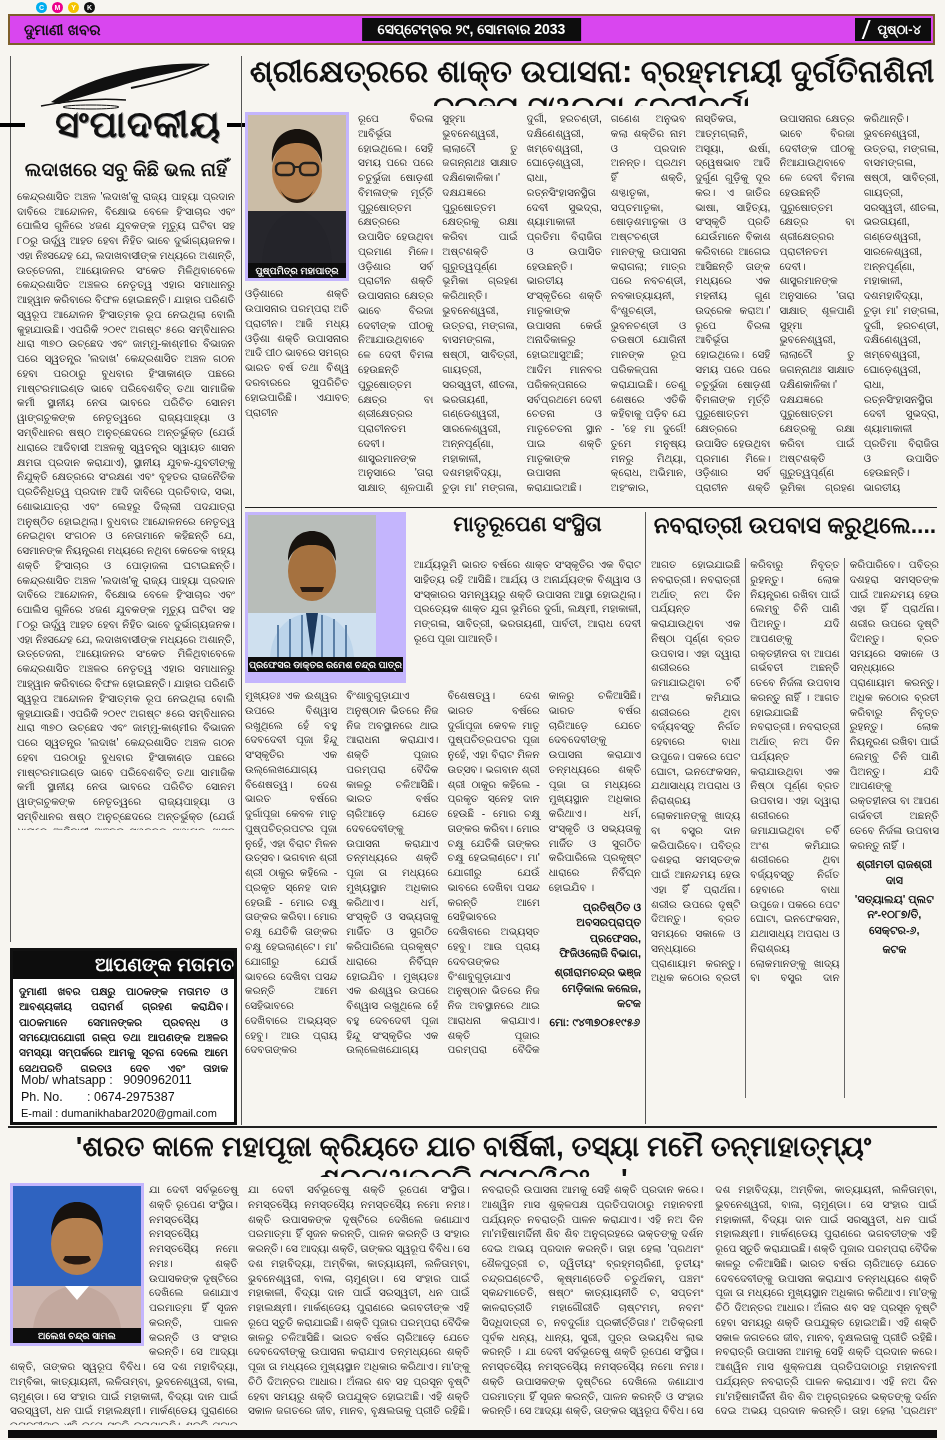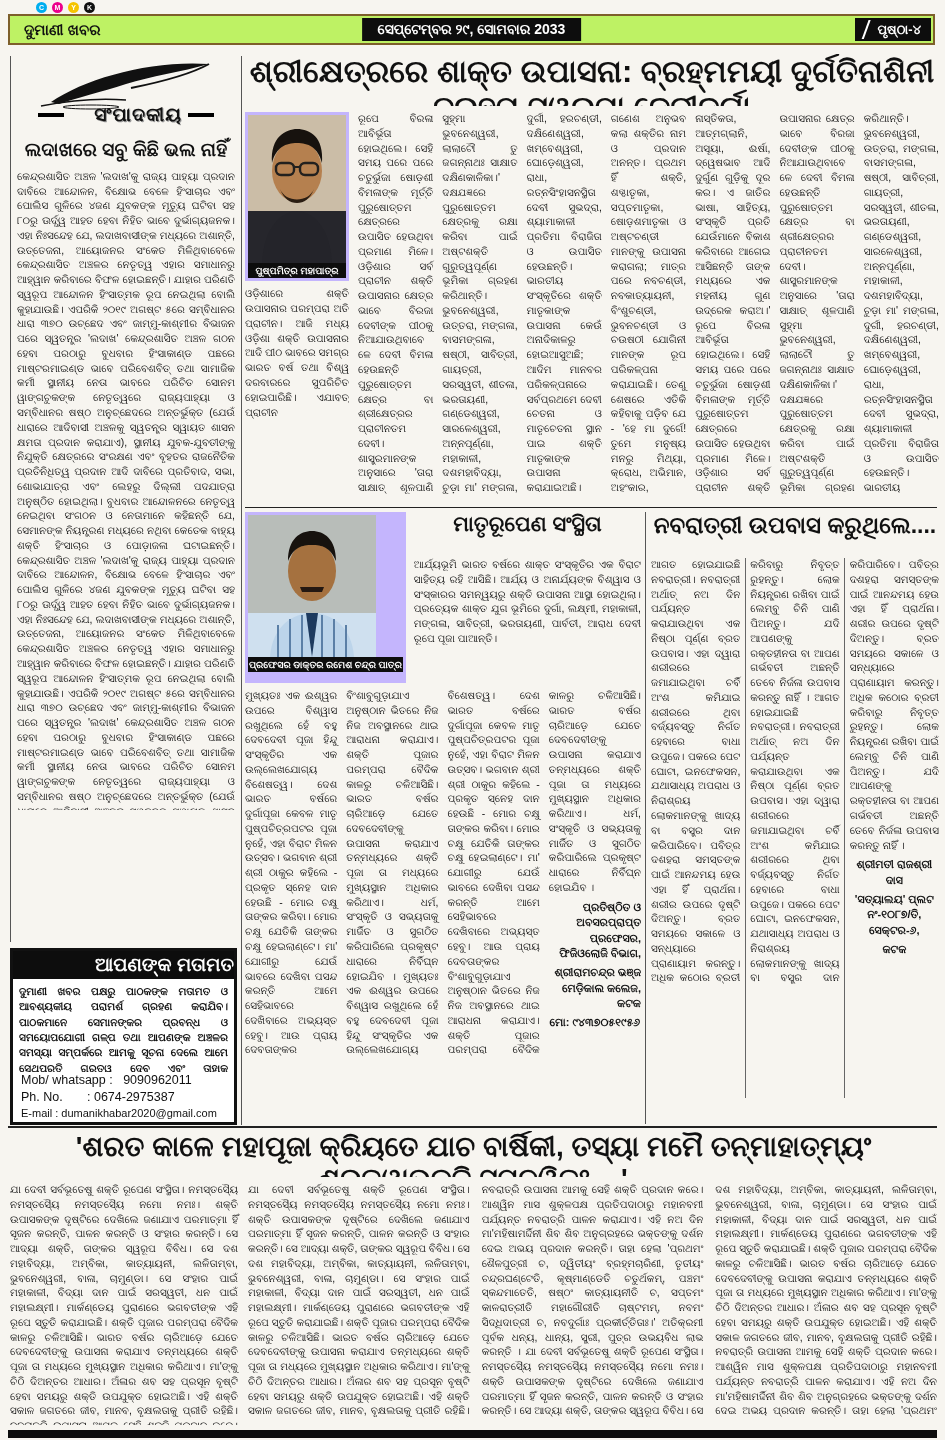--- a/index.html
+++ b/index.html
@@ -3,36 +3,36 @@
 <meta charset="utf-8">
 <style>
   html,body{margin:0;padding:0;background:#e8e6e2;}
   .page{position:relative;width:945px;height:1440px;background:#f7f5f0;
         font-family:"Liberation Sans","DejaVu Sans",sans-serif;color:#111;overflow:hidden;}
   
   .regmarks{position:absolute;left:36px;top:2px;display:flex;gap:5px;}
   .regmarks .dot{width:11px;height:11px;border-radius:50%;color:#fff;font-size:7px;font-weight:bold;
         display:flex;align-items:center;justify-content:center;line-height:1;}
   
-  .hdr{position:absolute;left:8px;top:14px;width:927px;height:31px;background:#bef264;
+  .hdr{position:absolute;left:8px;top:14px;width:927px;height:31px;background:#d946ef;
        border:2px solid #7d5f2b;box-sizing:border-box;display:flex;align-items:center;}
   .hdr .paper{font-size:15px;font-weight:bold;margin-left:14px;}
   .hdr .datebox{position:absolute;left:50%;transform:translateX(-50%);top:2px;height:23px;background:#0d0d0d;
        color:#fff;font-size:14px;font-weight:bold;display:flex;align-items:center;padding:0 16px;}
   .hdr .pagebox{position:absolute;right:2px;top:2px;height:23px;background:#0d0d0d;color:#fff;font-size:13px;
        font-weight:bold;display:flex;align-items:center;padding:0 10px 0 6px;}
   .hdr .slash{width:10px;height:19px;margin-right:6px;position:relative;overflow:hidden;}
   .hdr .slash:before{content:"";position:absolute;left:4px;top:-3px;width:2px;height:26px;background:#fff;transform:rotate(20deg);}
   
   .sidebar{position:absolute;left:10px;top:56px;width:227px;height:886px;border-left:1px solid #555;
        padding-left:4px;box-sizing:border-box;}
   .quill{display:block;margin:2px auto 0;}
   .ed-title{display:flex;align-items:center;justify-content:center;gap:6px;margin-top:-6px;}
   .ed-title .dash{flex:0 0 26px;height:4px;background:#000;}
-  .ed-title .t{font-size:19px;font-weight:bold;letter-spacing:1px;text-shadow:1px 1px 0 #999;margin-left:24px;}
+  .ed-title .t{font-size:37px;font-weight:bold;letter-spacing:1px;text-shadow:1px 1px 0 #999;margin-left:24px;}
   .ed-head{font-size:19px;font-weight:bold;text-align:center;margin:12px 2px 8px;line-height:1.25;}
   .ed-body{font-size:10.4px;line-height:1.5;text-align:justify;height:640px;overflow:hidden;padding:0 2px;}
   
   .opinion{position:absolute;left:10px;top:948px;width:227px;height:177px;border:3px solid #111;
        background:#fff;box-sizing:border-box;}
   .opinion .bar{background:#0d0d0d;color:#fff;font-size:19px;font-weight:bold;text-align:right;padding:3px 0;}
   .opinion .txt{font-size:10.6px;font-weight:bold;line-height:1.45;text-align:justify;padding:5px 6px 2px;height:86px;overflow:hidden;}
   .opinion .c{font-size:12.5px;font-weight:normal;padding:0 8px;line-height:1.35;}
   .opinion .c.small{font-size:11px;}
   
@@ -194,20 +194,32 @@
       <span class="byline center" style="display:block">ଶ୍ରୀମତୀ ରାଜଶ୍ରୀ ଦାସ</span>
       <span class="byline center" style="display:block">'ସତ୍ୟାଲୟ' ପ୍ଲଟ ନଂ-୧୦୮୭/ତି, ସେକ୍ଟର-୬,</span>
       <span class="byline center" style="display:block">କଟକ</span>
     </div>
   </div>
 
   <div class="bot-art">
     <h1>'ଶରତ କାଳେ ମହାପୂଜା କ୍ରିୟତେ ଯାଚ ବାର୍ଷିକୀ, ତସ୍ୟା ମମୈ ତନ୍ମାହାତ୍ମ୍ୟଂ ଶ୍ରୁତ୍ୱାଭକ୍ତି ସମନ୍ୱିତଃ ...'</h1>
     <div class="flow">
       <div class="c1 bodytxt">
+        <figure class="photo">
+          <svg width="128" height="142" viewBox="0 0 128 142">
+            <rect width="128" height="142" fill="#2f63c0"></rect>
+            <rect x="0" y="100" width="128" height="42" fill="#cdb6ae"></rect>
+            <path d="M20 142 C24 112 44 100 64 100 C84 100 104 112 108 142 Z" fill="#c2a89e"></path>
+            <path d="M52 100 L64 114 L76 100 Z" fill="#fff"></path>
+            <ellipse cx="64" cy="58" rx="26" ry="31" fill="#b5804f"></ellipse>
+            <path d="M38 50 C38 26 50 16 64 16 C78 16 90 26 90 50 C84 34 76 32 64 32 C52 32 44 34 38 50 Z" fill="#17120e"></path>
+            <path d="M50 74 C56 80 72 80 78 74 L76 70 L52 70 Z" fill="#241812"></path>
+          </svg>
+          <figcaption class="cap">ଅଲେଖ ଚନ୍ଦ୍ର ସାମଲ</figcaption>
+        </figure>
         <span>ଯା ଦେବୀ ସର୍ବଭୂତେଷୁ ଶକ୍ତି ରୂପେଣ ସଂସ୍ଥିତା। ନମସ୍ତସ୍ୟୈ ନମସ୍ତସ୍ୟୈ ନମସ୍ତସ୍ୟୈ ନମୋ ନମଃ। ଶକ୍ତି ଉପାସକଙ୍କ ଦୃଷ୍ଟିରେ ଦେଖିଲେ ଜଣାଯାଏ ପରମାତ୍ମା ହିଁ ସୃଜନ କରନ୍ତି, ପାଳନ କରନ୍ତି ଓ ସଂହାର କରନ୍ତି। ସେ ଆଦ୍ୟା ଶକ୍ତି, ତାଙ୍କର ସ୍ୱରୂପ ବିବିଧ। ସେ ଦଶ ମହାବିଦ୍ୟା, ଅମ୍ବିକା, କାତ୍ୟାୟନୀ, ଲଳିତାମ୍ବା, ଭୁବନେଶ୍ୱରୀ, ବାଳା, ଚାମୁଣ୍ଡା। ସେ ସଂହାର ପାଇଁ ମହାକାଳୀ, ବିଦ୍ୟା ଦାନ ପାଇଁ ସରସ୍ୱତୀ, ଧନ ପାଇଁ ମହାଲକ୍ଷ୍ମୀ। ମାର୍କଣ୍ଡେୟ ପୁରାଣରେ ଭଗବତୀଙ୍କ ଏହି ରୂପେ ସ୍ତୁତି କରାଯାଇଛି। ଶକ୍ତି ପୂଜାର ପରମ୍ପରା ବୈଦିକ କାଳରୁ ଚଳିଆସିଛି। ଭାରତ ବର୍ଷର ଚାରିଆଡ଼େ ଯେତେ ଦେବଦେବୀଙ୍କୁ ଉପାସନା କରାଯାଏ ତନ୍ମଧ୍ୟରେ ଶକ୍ତି ପୂଜା ତା ମଧ୍ୟରେ ମୁଖ୍ୟସ୍ଥାନ ଅଧିକାର କରିଥାଏ। ମା'ଙ୍କୁ ଚିଠି ଦିଅନ୍ତର ଆଧାର। ଅଁଳାର ଶବ ସହ ପ୍ରସୂନ ବୃଷ୍ଟି ହେବା ସମୟରୁ ଶକ୍ତି ଉପଯୁକ୍ତ ହୋଇଅଛି। ଏହି ଶକ୍ତି ସକାଳ ଜଗତରେ ଜୀବ, ମାନବ, ବୃକ୍ଷଲତାକୁ ପ୍ରୀତି ରହିଛି। ନବରାତ୍ରି ଉପାସନା ଆମକୁ ସେହି ଶକ୍ତି ପ୍ରଦାନ କରେ। ଆଶ୍ୱିନ ମାସ ଶୁକ୍ଳପକ୍ଷ ପ୍ରତିପଦାଠାରୁ ମହାନବମୀ ପର୍ଯ୍ୟନ୍ତ ନବରାତ୍ରି ପାଳନ କରାଯାଏ। ଏହି ନଅ ଦିନ ମା'ମହିଷାମର୍ଦ୍ଦିନୀ ଶିବ ଶିବ ଅନୁଗ୍ରହରେ ଭକ୍ତଙ୍କୁ ଦର୍ଶନ ଦେଇ ଅଭୟ ପ୍ରଦାନ କରନ୍ତି। ତାହା ହେଲା 'ପ୍ରଥମଂ ଶୈଳପୁତ୍ରୀ ଚ, ଦ୍ୱିତୀୟଂ ବ୍ରହ୍ମଚାରିଣୀ, ତୃତୀୟଂ ଚନ୍ଦ୍ରଘଣ୍ଟେତି, କୂଷ୍ମାଣ୍ଡେତି ଚତୁର୍ଥକମ୍, ପଞ୍ଚମଂ ସ୍କନ୍ଦମାତେତି, ଷଷ୍ଠଂ କାତ୍ୟାୟନୀତି ଚ, ସପ୍ତମଂ କାଳରାତ୍ରୀତି ମହାଗୌରୀତି ଚାଷ୍ଟମମ୍, ନବମଂ ସିଦ୍ଧିଦାତ୍ରୀ ଚ, ନବଦୁର୍ଗାଃ ପ୍ରକୀର୍ତ୍ତିତାଃ।' ଅତିକ୍ରମୀ ପୂର୍ବକ ଧନ୍ୟ, ଧାନ୍ୟ, ସ୍ତ୍ରୀ, ପୁତ୍ର ଉଭୟବିଧ ଲାଭ କରନ୍ତି ।</span>
       </div>
       <div class="cols bodytxt">
         <span>ଯା ଦେବୀ ସର୍ବଭୂତେଷୁ ଶକ୍ତି ରୂପେଣ ସଂସ୍ଥିତା। ନମସ୍ତସ୍ୟୈ ନମସ୍ତସ୍ୟୈ ନମସ୍ତସ୍ୟୈ ନମୋ ନମଃ। ଶକ୍ତି ଉପାସକଙ୍କ ଦୃଷ୍ଟିରେ ଦେଖିଲେ ଜଣାଯାଏ ପରମାତ୍ମା ହିଁ ସୃଜନ କରନ୍ତି, ପାଳନ କରନ୍ତି ଓ ସଂହାର କରନ୍ତି। ସେ ଆଦ୍ୟା ଶକ୍ତି, ତାଙ୍କର ସ୍ୱରୂପ ବିବିଧ। ସେ ଦଶ ମହାବିଦ୍ୟା, ଅମ୍ବିକା, କାତ୍ୟାୟନୀ, ଲଳିତାମ୍ବା, ଭୁବନେଶ୍ୱରୀ, ବାଳା, ଚାମୁଣ୍ଡା। ସେ ସଂହାର ପାଇଁ ମହାକାଳୀ, ବିଦ୍ୟା ଦାନ ପାଇଁ ସରସ୍ୱତୀ, ଧନ ପାଇଁ ମହାଲକ୍ଷ୍ମୀ। ମାର୍କଣ୍ଡେୟ ପୁରାଣରେ ଭଗବତୀଙ୍କ ଏହି ରୂପେ ସ୍ତୁତି କରାଯାଇଛି। ଶକ୍ତି ପୂଜାର ପରମ୍ପରା ବୈଦିକ କାଳରୁ ଚଳିଆସିଛି। ଭାରତ ବର୍ଷର ଚାରିଆଡ଼େ ଯେତେ ଦେବଦେବୀଙ୍କୁ ଉପାସନା କରାଯାଏ ତନ୍ମଧ୍ୟରେ ଶକ୍ତି ପୂଜା ତା ମଧ୍ୟରେ ମୁଖ୍ୟସ୍ଥାନ ଅଧିକାର କରିଥାଏ। ମା'ଙ୍କୁ ଚିଠି ଦିଅନ୍ତର ଆଧାର। ଅଁଳାର ଶବ ସହ ପ୍ରସୂନ ବୃଷ୍ଟି ହେବା ସମୟରୁ ଶକ୍ତି ଉପଯୁକ୍ତ ହୋଇଅଛି। ଏହି ଶକ୍ତି ସକାଳ ଜଗତରେ ଜୀବ, ମାନବ, ବୃକ୍ଷଲତାକୁ ପ୍ରୀତି ରହିଛି। ନବରାତ୍ରି ଉପାସନା ଆମକୁ ସେହି ଶକ୍ତି ପ୍ରଦାନ କରେ। ଆଶ୍ୱିନ ମାସ ଶୁକ୍ଳପକ୍ଷ ପ୍ରତିପଦାଠାରୁ ମହାନବମୀ ପର୍ଯ୍ୟନ୍ତ ନବରାତ୍ରି ପାଳନ କରାଯାଏ। ଏହି ନଅ ଦିନ ମା'ମହିଷାମର୍ଦ୍ଦିନୀ ଶିବ ଶିବ ଅନୁଗ୍ରହରେ ଭକ୍ତଙ୍କୁ ଦର୍ଶନ ଦେଇ ଅଭୟ ପ୍ରଦାନ କରନ୍ତି। ତାହା ହେଲା 'ପ୍ରଥମଂ ଶୈଳପୁତ୍ରୀ ଚ, ଦ୍ୱିତୀୟଂ ବ୍ରହ୍ମଚାରିଣୀ, ତୃତୀୟଂ ଚନ୍ଦ୍ରଘଣ୍ଟେତି, କୂଷ୍ମାଣ୍ଡେତି ଚତୁର୍ଥକମ୍, ପଞ୍ଚମଂ ସ୍କନ୍ଦମାତେତି, ଷଷ୍ଠଂ କାତ୍ୟାୟନୀତି ଚ, ସପ୍ତମଂ କାଳରାତ୍ରୀତି ମହାଗୌରୀତି ଚାଷ୍ଟମମ୍, ନବମଂ ସିଦ୍ଧିଦାତ୍ରୀ ଚ, ନବଦୁର୍ଗାଃ ପ୍ରକୀର୍ତ୍ତିତାଃ।' ଅତିକ୍ରମୀ ପୂର୍ବକ ଧନ୍ୟ, ଧାନ୍ୟ, ସ୍ତ୍ରୀ, ପୁତ୍ର ଉଭୟବିଧ ଲାଭ କରନ୍ତି । ଯା ଦେବୀ ସର୍ବଭୂତେଷୁ ଶକ୍ତି ରୂପେଣ ସଂସ୍ଥିତା। ନମସ୍ତସ୍ୟୈ ନମସ୍ତସ୍ୟୈ ନମସ୍ତସ୍ୟୈ ନମୋ ନମଃ। ଶକ୍ତି ଉପାସକଙ୍କ ଦୃଷ୍ଟିରେ ଦେଖିଲେ ଜଣାଯାଏ ପରମାତ୍ମା ହିଁ ସୃଜନ କରନ୍ତି, ପାଳନ କରନ୍ତି ଓ ସଂହାର କରନ୍ତି। ସେ ଆଦ୍ୟା ଶକ୍ତି, ତାଙ୍କର ସ୍ୱରୂପ ବିବିଧ। ସେ ଦଶ ମହାବିଦ୍ୟା, ଅମ୍ବିକା, କାତ୍ୟାୟନୀ, ଲଳିତାମ୍ବା, ଭୁବନେଶ୍ୱରୀ, ବାଳା, ଚାମୁଣ୍ଡା। ସେ ସଂହାର ପାଇଁ ମହାକାଳୀ, ବିଦ୍ୟା ଦାନ ପାଇଁ ସରସ୍ୱତୀ, ଧନ ପାଇଁ ମହାଲକ୍ଷ୍ମୀ। ମାର୍କଣ୍ଡେୟ ପୁରାଣରେ ଭଗବତୀଙ୍କ ଏହି ରୂପେ ସ୍ତୁତି କରାଯାଇଛି। ଶକ୍ତି ପୂଜାର ପରମ୍ପରା ବୈଦିକ କାଳରୁ ଚଳିଆସିଛି। ଭାରତ ବର୍ଷର ଚାରିଆଡ଼େ ଯେତେ ଦେବଦେବୀଙ୍କୁ ଉପାସନା କରାଯାଏ ତନ୍ମଧ୍ୟରେ ଶକ୍ତି ପୂଜା ତା ମଧ୍ୟରେ ମୁଖ୍ୟସ୍ଥାନ ଅଧିକାର କରିଥାଏ। ମା'ଙ୍କୁ ଚିଠି ଦିଅନ୍ତର ଆଧାର। ଅଁଳାର ଶବ ସହ ପ୍ରସୂନ ବୃଷ୍ଟି ହେବା ସମୟରୁ ଶକ୍ତି ଉପଯୁକ୍ତ ହୋଇଅଛି। ଏହି ଶକ୍ତି ସକାଳ ଜଗତରେ ଜୀବ, ମାନବ, ବୃକ୍ଷଲତାକୁ ପ୍ରୀତି ରହିଛି। ନବରାତ୍ରି ଉପାସନା ଆମକୁ ସେହି ଶକ୍ତି ପ୍ରଦାନ କରେ। ଆଶ୍ୱିନ ମାସ ଶୁକ୍ଳପକ୍ଷ ପ୍ରତିପଦାଠାରୁ ମହାନବମୀ ପର୍ଯ୍ୟନ୍ତ ନବରାତ୍ରି ପାଳନ କରାଯାଏ। ଏହି ନଅ ଦିନ ମା'ମହିଷାମର୍ଦ୍ଦିନୀ ଶିବ ଶିବ ଅନୁଗ୍ରହରେ ଭକ୍ତଙ୍କୁ ଦର୍ଶନ ଦେଇ ଅଭୟ ପ୍ରଦାନ କରନ୍ତି। ତାହା ହେଲା 'ପ୍ରଥମଂ ଶୈଳପୁତ୍ରୀ ଚ, ଦ୍ୱିତୀୟଂ ବ୍ରହ୍ମଚାରିଣୀ, ତୃତୀୟଂ ଚନ୍ଦ୍ରଘଣ୍ଟେତି, କୂଷ୍ମାଣ୍ଡେତି ଚତୁର୍ଥକମ୍, ପଞ୍ଚମଂ ସ୍କନ୍ଦମାତେତି, ଷଷ୍ଠଂ କାତ୍ୟାୟନୀତି ଚ, ସପ୍ତମଂ କାଳରାତ୍ରୀତି ମହାଗୌରୀତି ଚାଷ୍ଟମମ୍, ନବମଂ ସିଦ୍ଧିଦାତ୍ରୀ ଚ, ନବଦୁର୍ଗାଃ ପ୍ରକୀର୍ତ୍ତିତାଃ।' ଅତିକ୍ରମୀ ପୂର୍ବକ ଧନ୍ୟ, ଧାନ୍ୟ, ସ୍ତ୍ରୀ, ପୁତ୍ର ଉଭୟବିଧ ଲାଭ କରନ୍ତି ।</span>
         
         
         
       </div>
     </div>
   </div>

